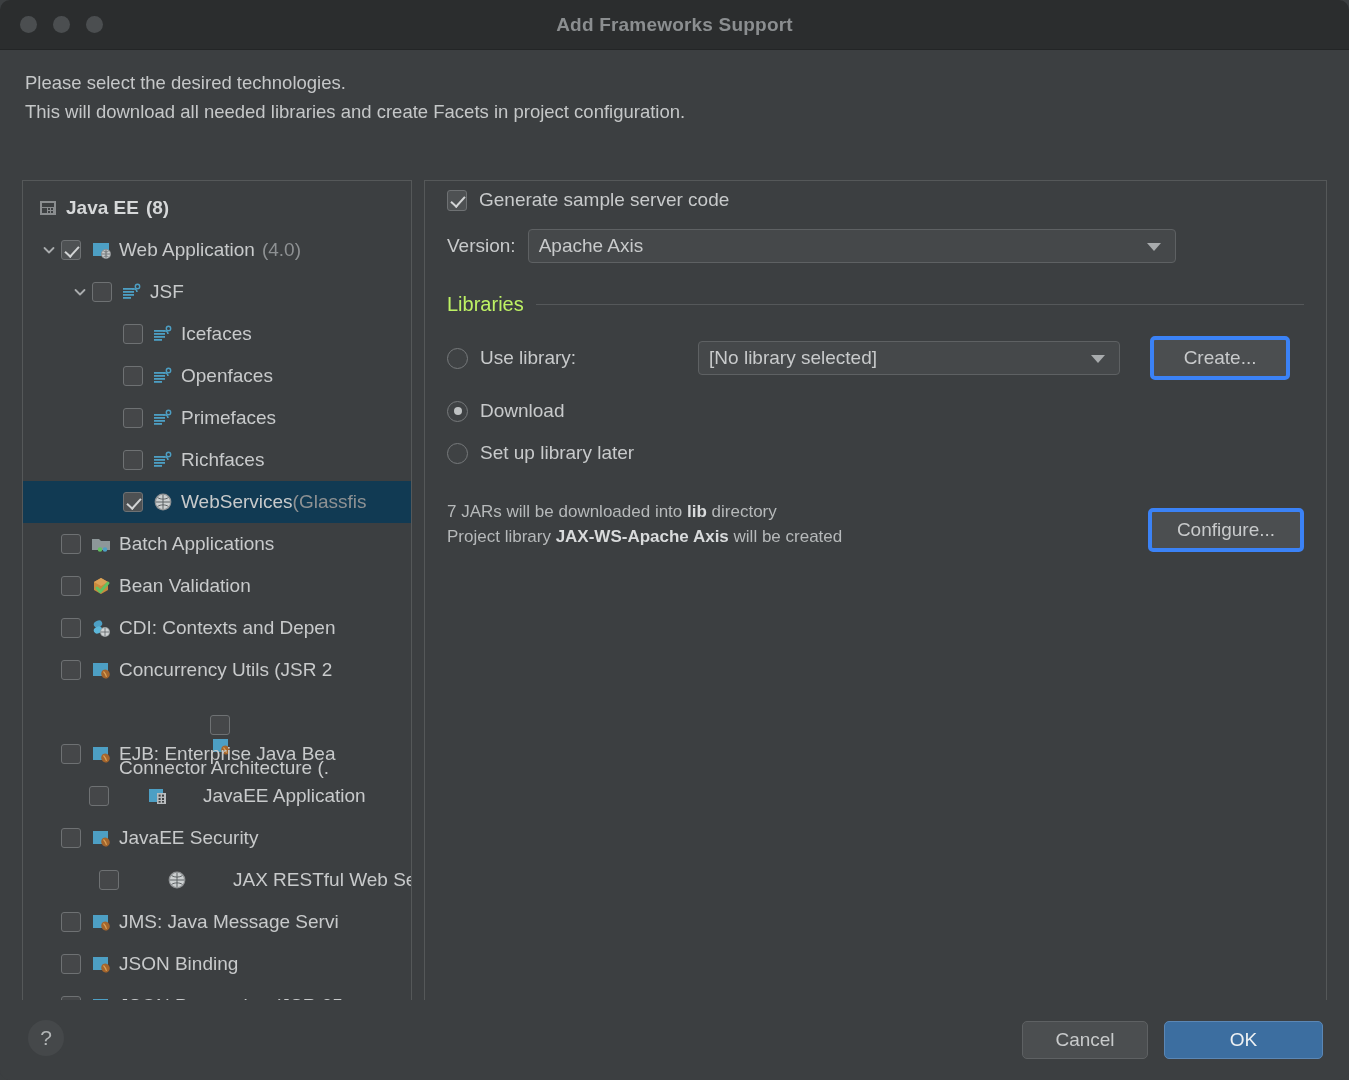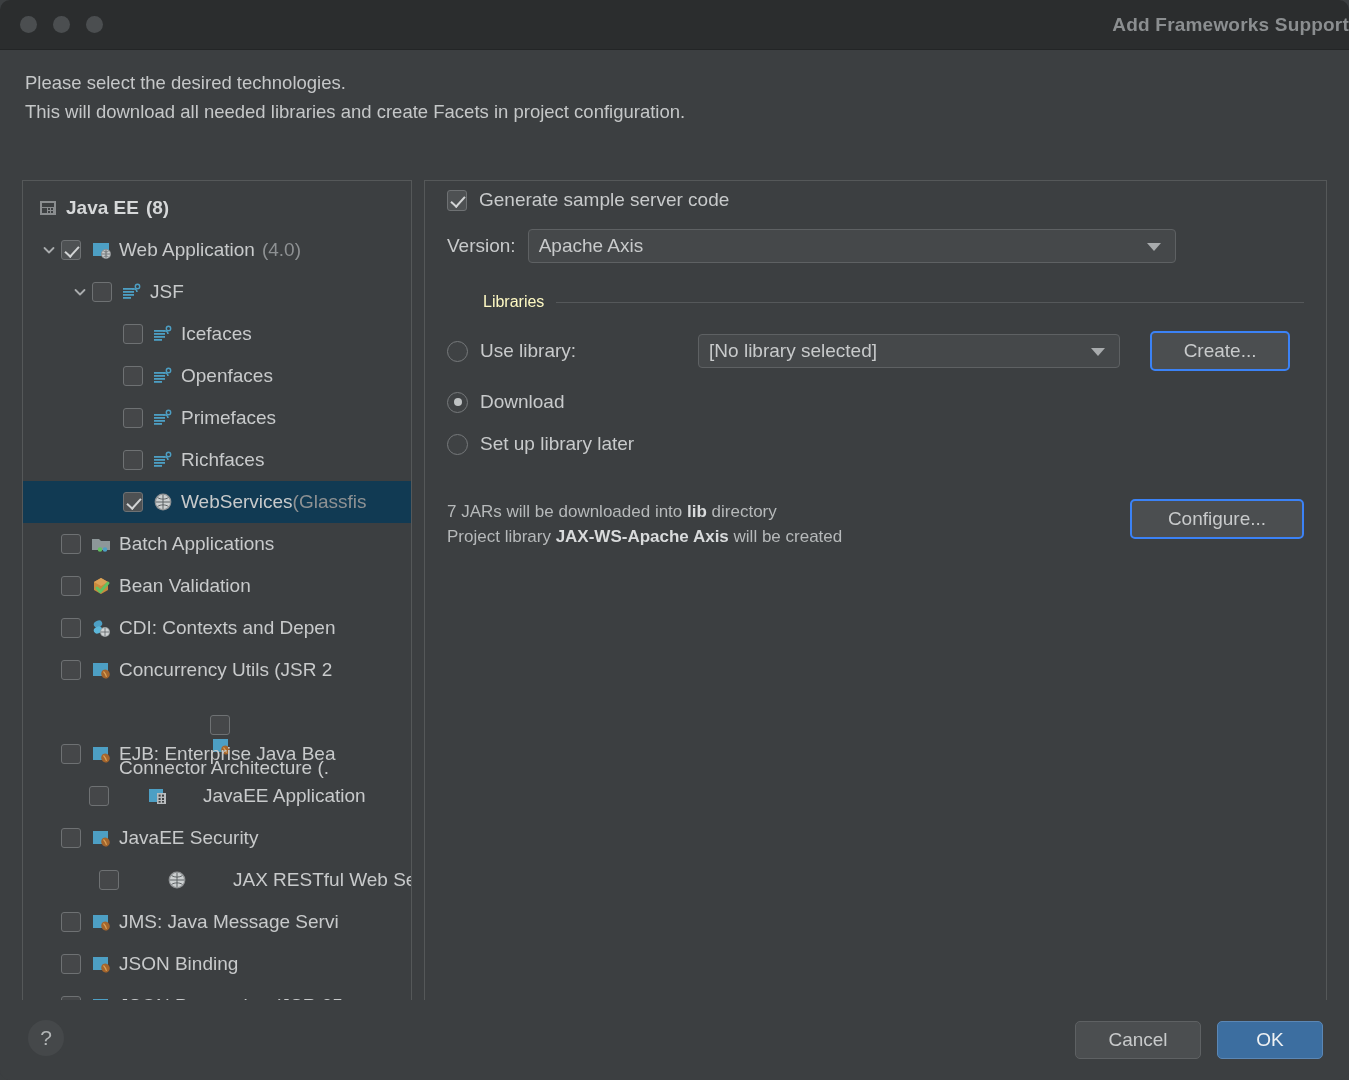--- a/index.html
+++ b/index.html
@@ -25,21 +25,21 @@
     background: #2b2d2e;
     border-bottom: 1px solid #232526;
     flex: 0 0 50px;
     display: flex; align-items: center;
   }
   .traffic {
     display: flex; gap: 16px; margin-left: 20px;
   }
   .dot { width: 17px; height: 17px; border-radius: 50%; background: #4b4e50; }
   .title-text {
-    position: absolute; left: 0; right: 0; text-align: right;
+    position: absolute; left: 0; right: 0; text-align: center;
     font-size: 19px; font-weight: bold; color: #8b8e90;
     letter-spacing: 0.2px;
     pointer-events: none;
   }
 
   
   .body-area {
     flex: 1 1 auto;
     position: relative;
     padding: 0;
@@ -137,45 +137,45 @@
     width: 0; height: 0;
     border-left: 7px solid transparent;
     border-right: 7px solid transparent;
     border-top: 8px solid #a8abad;
   }
   .version-combo { width: 648px; }
 
   .group-head {
     display: flex; align-items: center; margin-top: 30px; gap: 12px;
   }
-  .group-head .glabel { font-size: 16px; color: #fef9c3; margin-left: 36px; }
+  .group-head .glabel { font-size: 20px; color: #bef264; }
   .group-head .gline { flex: 1 1 auto; height: 1px; background: #55585a; }
 
   .radio-row { display: flex; align-items: center; margin-top: 20px; }
   .rb {
     width: 21px; height: 21px; border-radius: 50%;
     border: 1.5px solid #76797b; background: #3f4244;
     flex: 0 0 21px; margin-right: 12px; position: relative;
   }
   .rb.on::after {
     content: ""; position: absolute; left: 5.5px; top: 5.5px;
     width: 8px; height: 8px; border-radius: 50%; background: #bfc2c3;
   }
   .radio-label { font-size: 19px; color: #c8cacb; }
 
   .lib-combo { width: 422px; margin-left: 122px; }
   .btn {
-    background: #4b4e50; border: 2px solid #3b82f6; border-radius: 5px;
+    background: #4b4e50; border: 4px solid #3b82f6; border-radius: 5px;
     color: #c8cacb; font-size: 19px;
     padding: 7px 0; text-align: center;
     font-family: "Liberation Sans", sans-serif;
   }
   .create-btn { width: 140px; margin-left: 30px; }
   .configure-btn {
-    position: absolute; right: 22px; top: 318px; width: 174px; text-align: center;
+    position: absolute; right: 22px; top: 327px; width: 156px; text-align: center;
   }
   .info {
     position: absolute; left: 22px; top: 318px;
     font-size: 17px; color: #b6b9ba; line-height: 25px;
     white-space: nowrap;
   }
   .info b { color: #d9dbdc; }
 
   
   .footer {
@@ -194,21 +194,21 @@
     position: absolute; right: 26px; top: 21px;
     display: flex; gap: 16px;
   }
   .cancel-btn {
     width: 126px; height: 38px; background: #4b4e50;
     border: 1px solid #5e6163; border-radius: 5px;
     color: #c8cacb; font-size: 19px;
     display: flex; align-items: center; justify-content: center;
   }
   .ok-btn {
-    width: 106px; height: 38px; background: #3c6ea0;
+    width: 159px; height: 38px; background: #3c6ea0;
     border: 1px solid #5b87b5; border-radius: 5px;
     color: #eef1f3; font-size: 19px;
     display: flex; align-items: center; justify-content: center;
   }
 </style>
 </head>
 <body>
 
 <div class="window">
 

